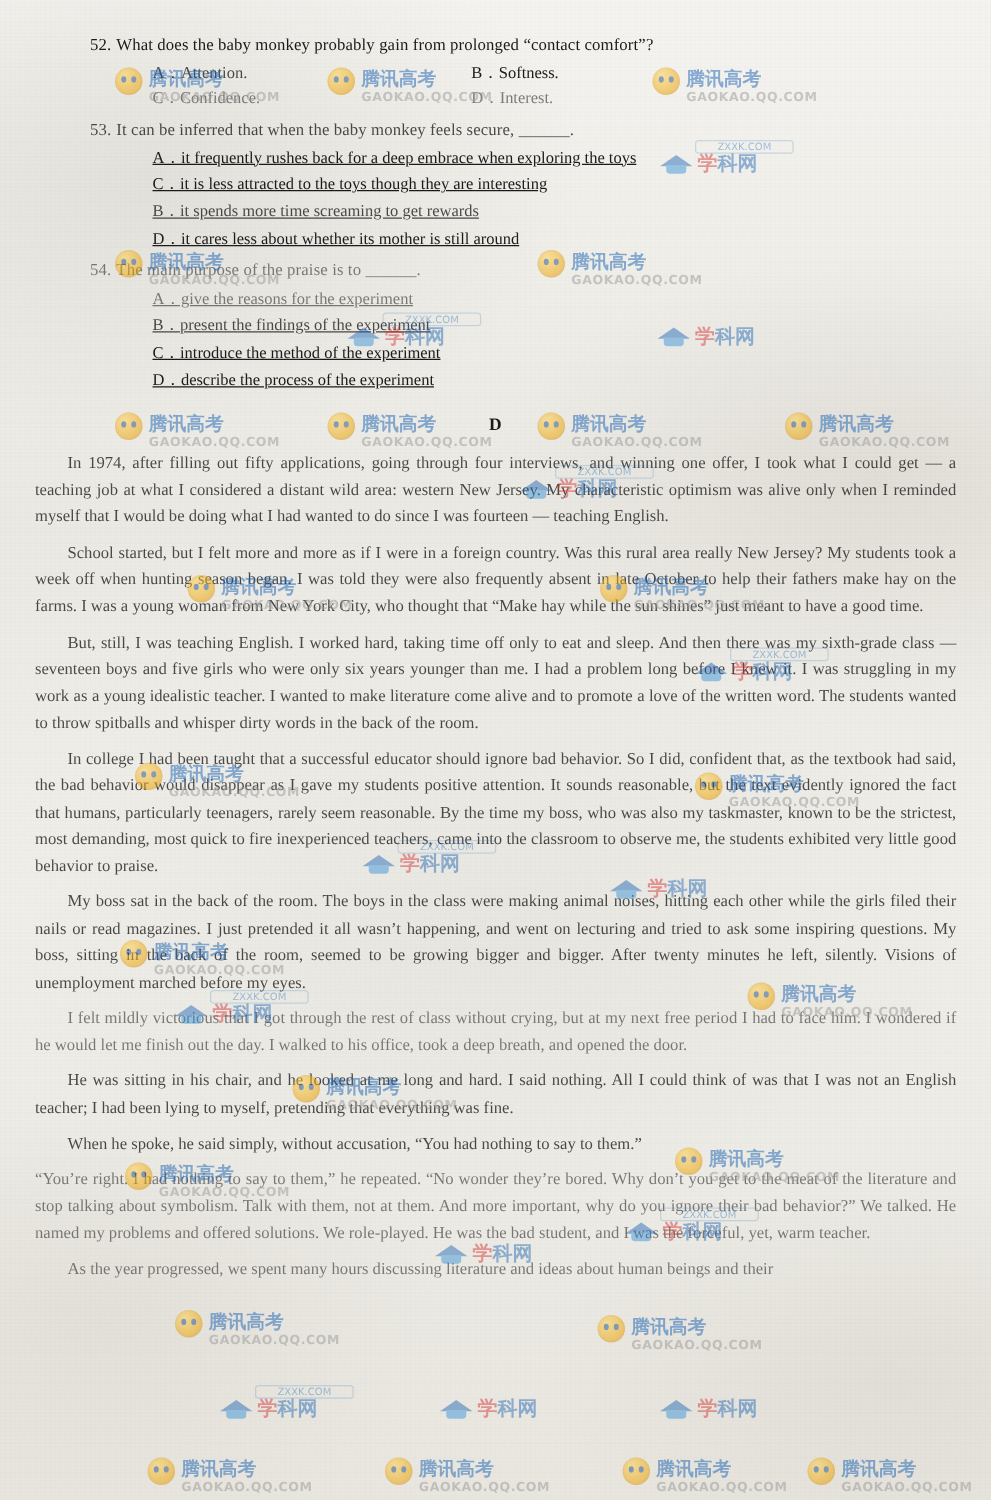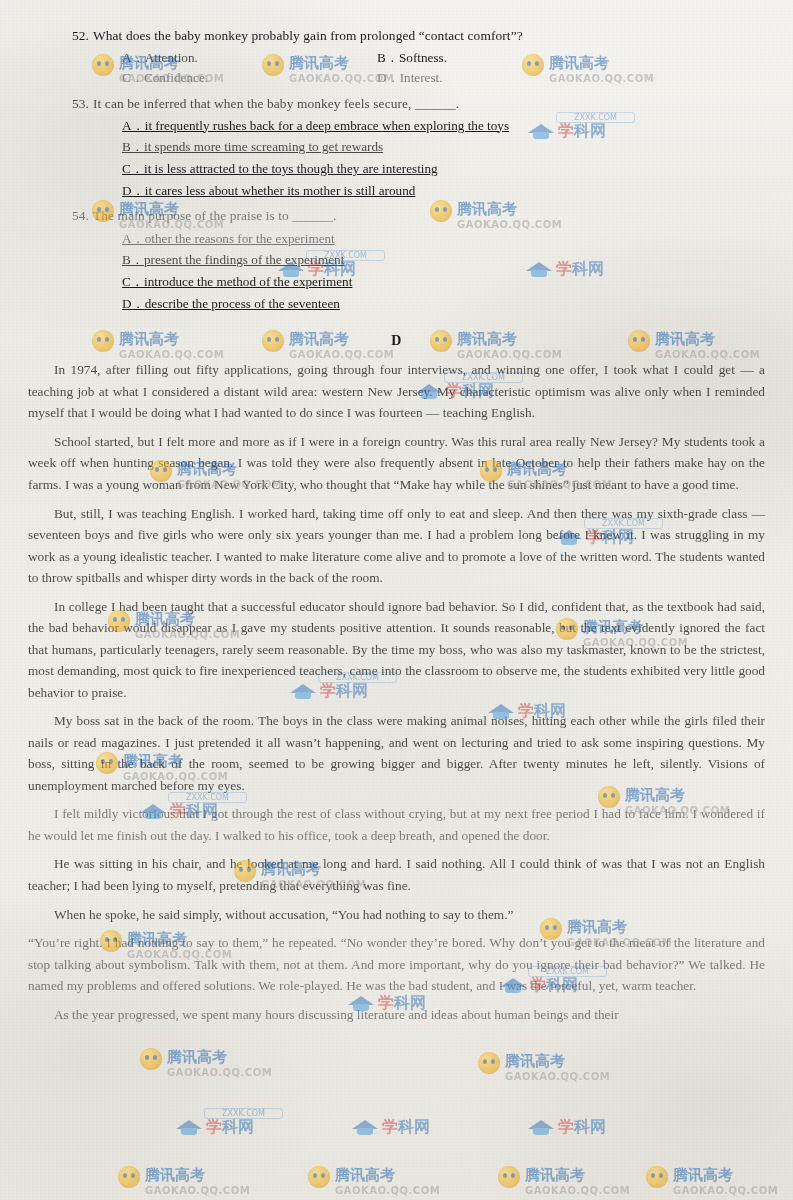--- a/index.html
+++ b/index.html
@@ -201,31 +201,31 @@
     </div>
     <div class="opts-2col">
       <span class="opt-col fade-2">C．Confidence.</span>
       <span class="opt-col fade-2">D．Interest.</span>
     </div>
 
     <div class="q-line fade-1" style="margin-top:6px">
       <span class="q-num">53.</span><span>It can be inferred that when the baby monkey feels secure, ______.</span>
     </div>
     <div class="opt-line">A．it frequently rushes back for a deep embrace when exploring the toys</div>
+    <div class="opt-line">C．it is less attracted to the toys though they are interesting</div>
     <div class="opt-line fade-1">B．it spends more time screaming to get rewards</div>
-    <div class="opt-line">C．it is less attracted to the toys though they are interesting</div>
     <div class="opt-line">D．it cares less about whether its mother is still around</div>
 
     <div class="q-line fade-2" style="margin-top:6px">
       <span class="q-num">54.</span><span>The main purpose of the praise is to ______.</span>
     </div>
-    <div class="opt-line fade-2">A．other the reasons for the experiment</div>
+    <div class="opt-line fade-2">A．give the reasons for the experiment</div>
     <div class="opt-line fade-1">B．present the findings of the experiment</div>
     <div class="opt-line">C．introduce the method of the experiment</div>
-    <div class="opt-line">D．describe the process of the seventeen</div>
+    <div class="opt-line">D．describe the process of the experiment</div>
 
     <div class="section-letter">D</div>
 
     <p class="para fade-1">In 1974, after filling out fifty applications, going through four interviews, and winning one offer, I took what I could get — a teaching job at what I considered a distant wild area: western New Jersey. My characteristic optimism was alive only when I reminded myself that I would be doing what I had wanted to do since I was fourteen — teaching English.</p>
     <p class="para fade-1">School started, but I felt more and more as if I were in a foreign country. Was this rural area really New Jersey? My students took a week off when hunting season began. I was told they were also frequently absent in late October to help their fathers make hay on the farms. I was a young woman from New York City, who thought that “Make hay while the sun shines” just meant to have a good time.</p>
     <p class="para fade-1">But, still, I was teaching English. I worked hard, taking time off only to eat and sleep. And then there was my sixth-grade class — seventeen boys and five girls who were only six years younger than me. I had a problem long before I knew it. I was struggling in my work as a young idealistic teacher. I wanted to make literature come alive and to promote a love of the written word. The students wanted to throw spitballs and whisper dirty words in the back of the room.</p>
     <p class="para fade-1">In college I had been taught that a successful educator should ignore bad behavior. So I did, confident that, as the textbook had said, the bad behavior would disappear as I gave my students positive attention. It sounds reasonable, but the text evidently ignored the fact that humans, particularly teenagers, rarely seem reasonable. By the time my boss, who was also my taskmaster, known to be the strictest, most demanding, most quick to fire inexperienced teachers, came into the classroom to observe me, the students exhibited very little good behavior to praise.</p>
     <p class="para fade-1">My boss sat in the back of the room. The boys in the class were making animal noises, hitting each other while the girls filed their nails or read magazines. I just pretended it all wasn’t happening, and went on lecturing and tried to ask some inspiring questions. My boss, sitting in the back of the room, seemed to be growing bigger and bigger. After twenty minutes he left, silently. Visions of unemployment marched before my eyes.</p>
     <p class="para fade-2">I felt mildly victorious that I got through the rest of class without crying, but at my next free period I had to face him. I wondered if he would let me finish out the day. I walked to his office, took a deep breath, and opened the door.</p>
     <p class="para fade-1">He was sitting in his chair, and he looked at me long and hard. I said nothing. All I could think of was that I was not an English teacher; I had been lying to myself, pretending that everything was fine.</p>

